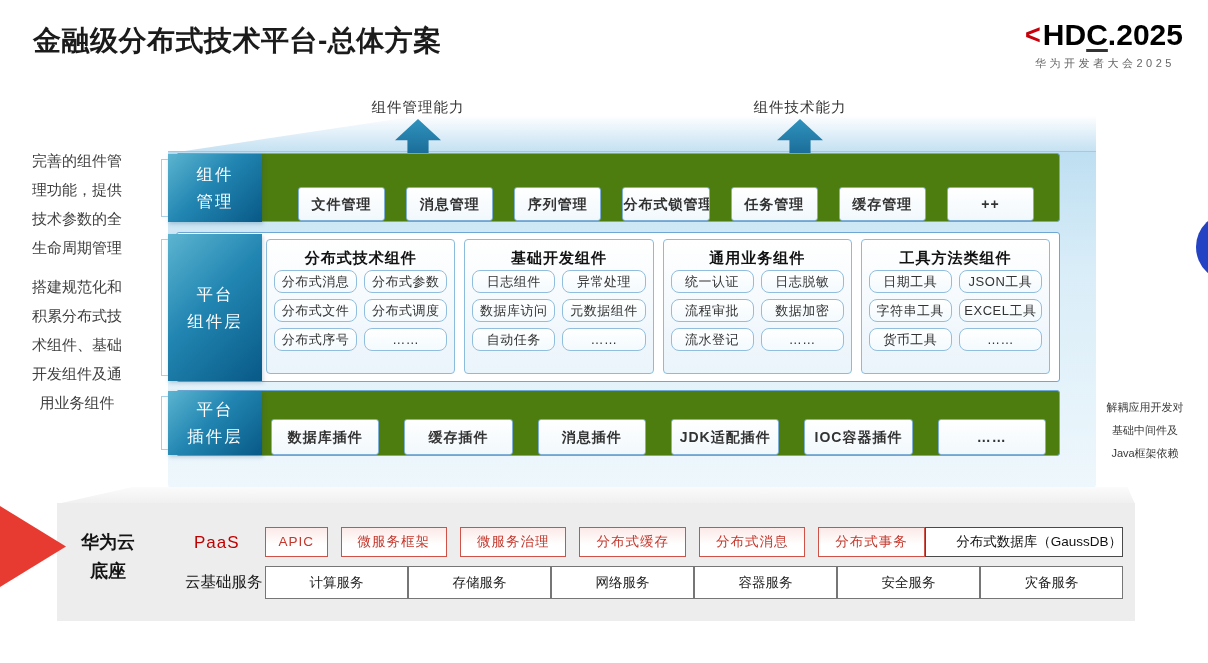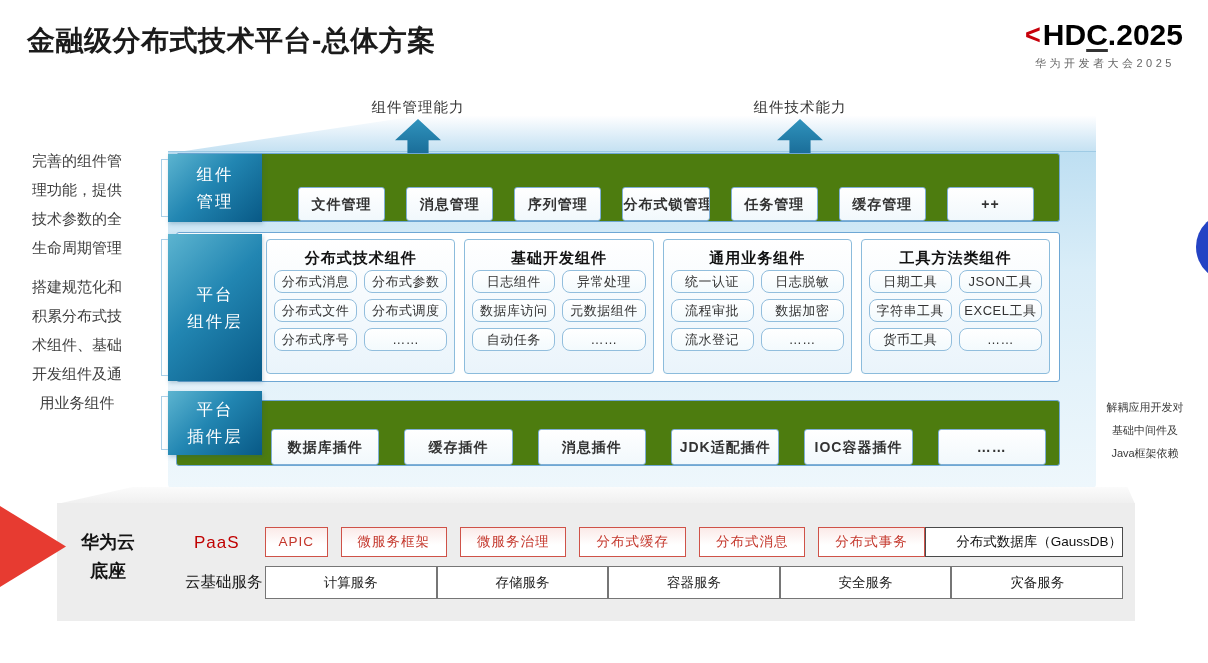--- a/index.html
+++ b/index.html
@@ -4,21 +4,21 @@
 <style>
   * { margin:0; padding:0; box-sizing:border-box; }
   html,body { width:1208px; height:663px; }
   body {
     position:relative; overflow:hidden; background:#ffffff;
     font-family:"Liberation Sans","DejaVu Sans",sans-serif; color:#222;
   }
   .pre { white-space:pre-line; }
 
   
-  .title { position:absolute; left:27px; top:22px; font-size:28px; font-weight:bold; color:#1b1b1b; letter-spacing:0.5px; }
+  .title { position:absolute; left:33px; top:22px; font-size:28px; font-weight:bold; color:#1b1b1b; letter-spacing:0.5px; }
   .logo { position:absolute; left:1005px; top:18px; width:200px; text-align:center; }
   .logo-main { display:flex; align-items:center; justify-content:center; font-weight:bold; font-size:30px; color:#000; line-height:34px; }
   .logo-bracket { color:#c7000b; font-size:27px; font-weight:bold; padding:0 2px; }
   .logo-c { text-decoration:underline; text-decoration-thickness:3px; text-underline-offset:4px; text-decoration-color:#333; }
   .logo-sub { margin-top:4px; font-size:11px; color:#666; letter-spacing:3.5px; }
 
   
   .note { position:absolute; font-size:15px; line-height:29px; color:#3f3f3f; text-align:center; }
   .note-left-top    { left:28px; top:146px; width:98px; }
   .note-left-bottom { left:28px; top:272px; width:98px; }
@@ -40,21 +40,21 @@
     clip-path:polygon(26% 0, 100% 0, 100% 100%, 0 100%); z-index:0; }
   .backdrop { position:absolute; left:168px; top:151px; width:928px; height:337px;
     background:linear-gradient(180deg,#bedff2 0%,#d9edf8 35%,#eef7fc 100%);
     border-top:1px solid #9fcbe5; border-radius:0 0 4px 4px; z-index:0; }
   .cap, .row-box, .row-label { z-index:2; }
 
   
   .row-box { position:absolute; left:176px; width:884px; background:#4d7c0f;
     border:1.5px solid #6ea7d4; border-radius:3px; display:flex; align-items:flex-end;font-weight:bold; }
   .row1 { top:153px; height:69px; padding:0 25px 0 121px; gap:21px; }
-  .row3 { top:400px; height:66px; padding:0 13px 0 94px; gap:25px; }
+  .row3 { top:390px; height:66px; padding:0 13px 0 94px; gap:25px; }
 
   .row-label { position:absolute; left:168px; width:94px;
     background:linear-gradient(135deg,#5cb4d0 0%,#2286b2 45%,#085986 100%);
     color:#fff; font-size:16.5px; letter-spacing:2px; line-height:27px; text-align:center;
     display:flex; align-items:center; justify-content:center;
     box-shadow:1px 2px 4px rgba(20,80,120,.25); }
   .row-label::before { content:""; position:absolute; left:-7px; top:5px; bottom:5px; width:6px;
     border:1.5px solid #a9cfe8; border-right:none; }
   .label1 { top:154px; height:68px; }
   .label2 { top:234px; height:147px; }
@@ -237,18 +237,19 @@
       <div class="chip-red">分布式消息</div>
       <div class="chip-red">分布式事务</div>
     </div>
   <div class="chip-dark">分布式数据库（GaussDB）</div>
 </div>
 
 <div class="iaas-label">云基础服务</div>
 <div class="iaas-row">
     <div class="chip-gray">计算服务</div>
     <div class="chip-gray">存储服务</div>
+    <div class="chip-gray">网络服务</div>
     <div class="chip-gray">容器服务</div>
     <div class="chip-gray">安全服务</div>
     <div class="chip-gray">灾备服务</div>
   </div>
 
 <div class="blue-dot"></div>
 
 </body></html>

